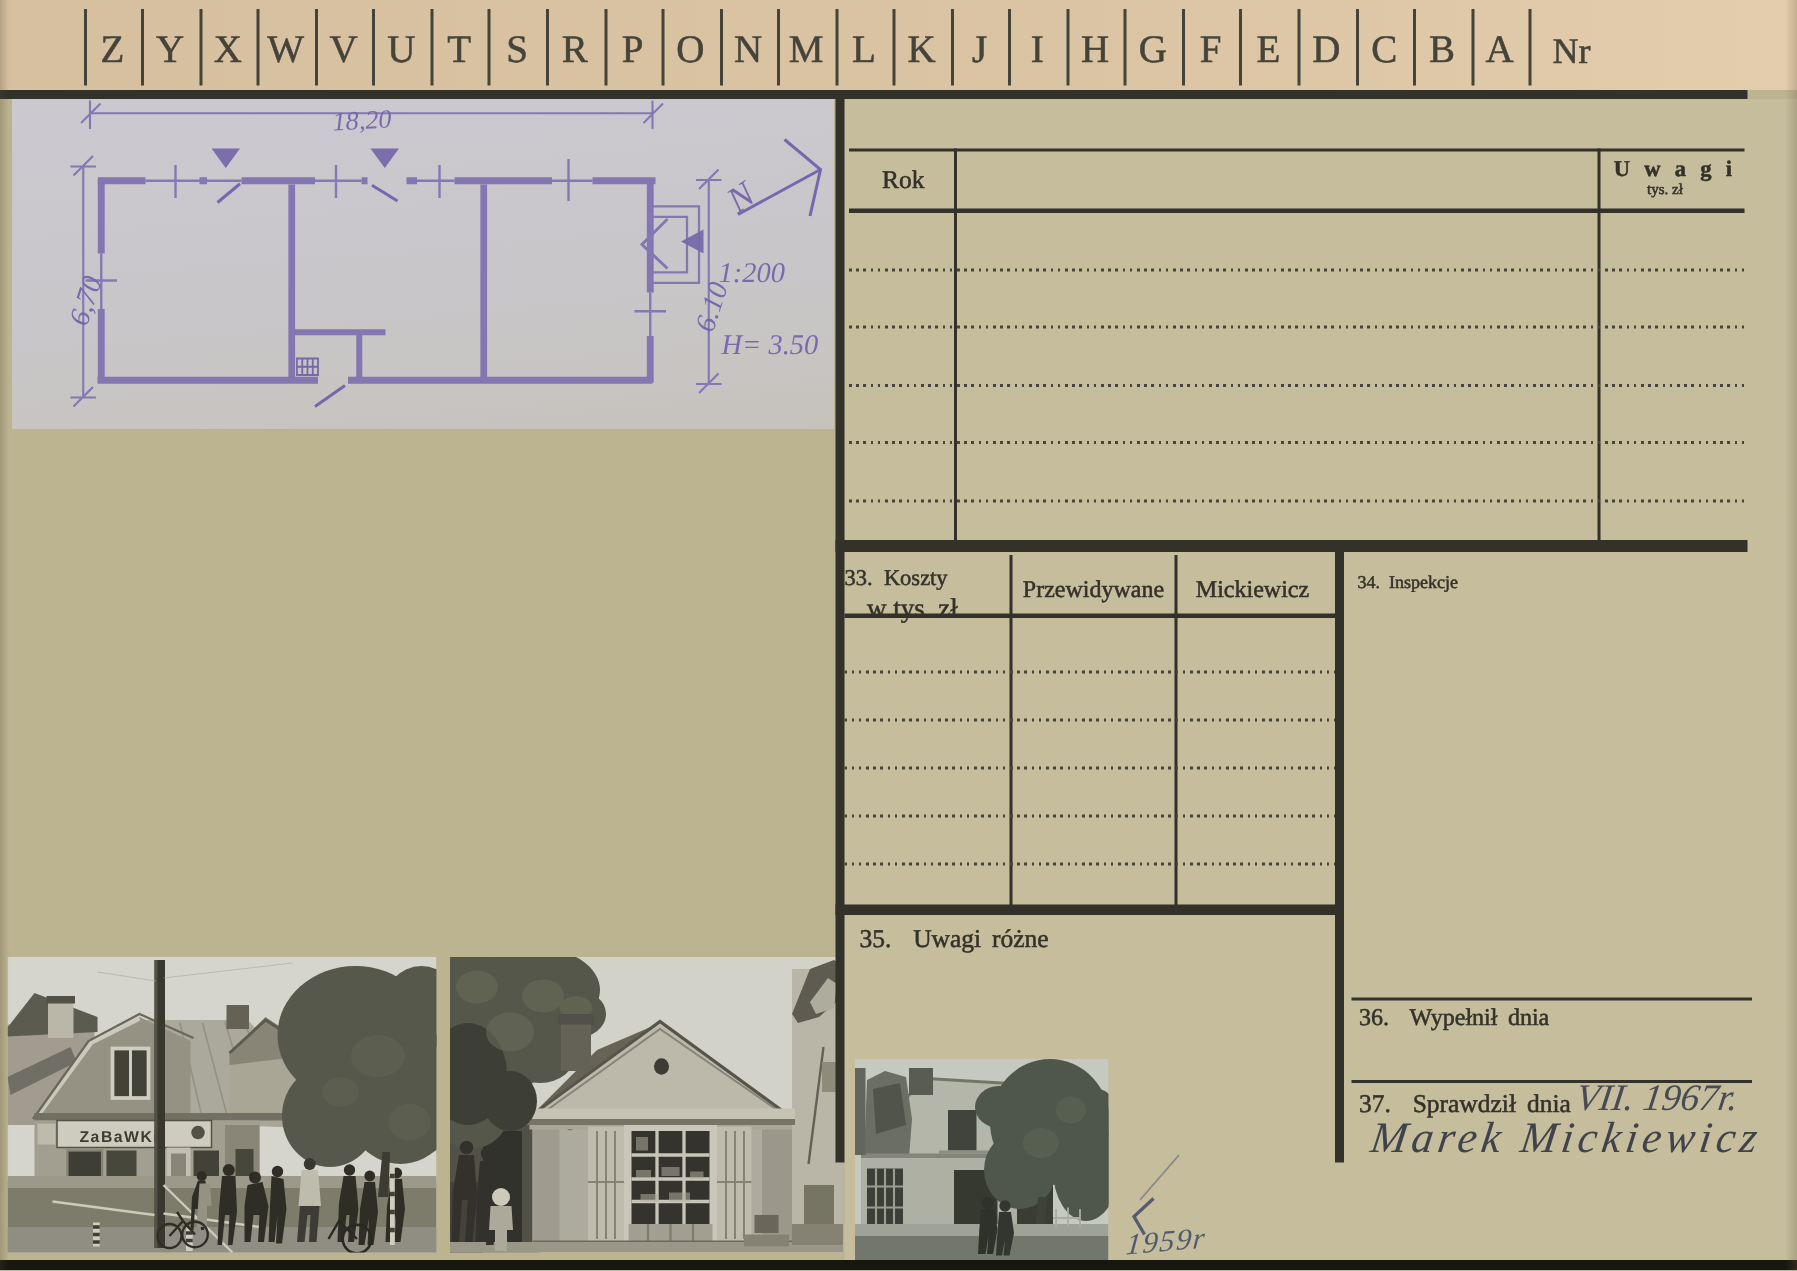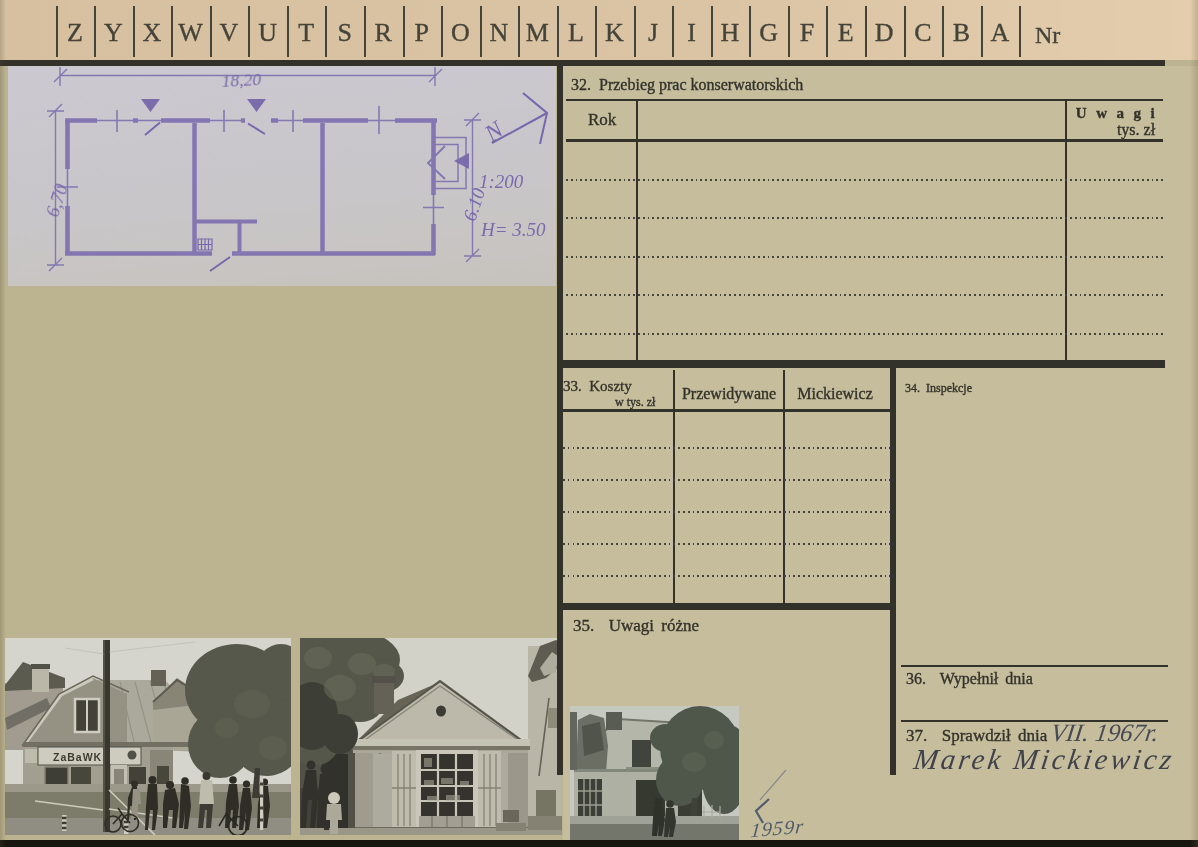--- a/index.html
+++ b/index.html
@@ -159,50 +159,49 @@
   <text x="214" y="21" font-size="17.5" transform="rotate(-3 213 22)">18,20</text>
   <text x="30" y="155" font-size="19" transform="rotate(-72 38 140)">6,70</text>
   <text x="448" y="160" font-size="19" transform="rotate(-72 455 145)">6.10</text>
   <text x="478" y="74" font-size="24" transform="rotate(-35 485 66)">N</text>
   <text x="471" y="122" font-size="19">1:200</text>
   <text x="473" y="170" font-size="19">H= 3.50</text>
 </g>
 </svg>
 </div>
 
-<div class="lbl" style="left:571px;top:76px;font-size:16px;">32.&nbsp; Przebieg prac konserwatorskich</div>
 
 <div class="hl" style="left:566px;top:99px;width:597px;height:2px;"></div>
 
 <div class="hl" style="left:566px;top:139px;width:597px;height:3px;"></div>
 
 <div class="hl" style="left:636px;top:99px;width:2px;height:262px;"></div>
 
 <div class="hl" style="left:1065px;top:99px;width:2px;height:262px;"></div>
 
 <div class="lbl" style="left:588px;top:110px;font-size:17px;">Rok</div>
 
 
 <div class="lbl" style="left:1120px;top:105px;font-size:15px;font-weight:bold;letter-spacing:9.5px;transform:translateX(-50%);">Uwagi</div>
-<div class="lbl" style="left:1136px;top:121px;font-size:16px;transform:translateX(-50%);">tys. zł</div>
+<div class="lbl" style="left:1110px;top:121px;font-size:10px;transform:translateX(-50%);">tys. zł</div>
 
 <div class="dot" style="left:566px;top:179px;width:599px;"></div>
 <div class="dot" style="left:566px;top:217px;width:599px;"></div>
 <div class="dot" style="left:566px;top:256px;width:599px;"></div>
 <div class="dot" style="left:566px;top:294px;width:599px;"></div>
 <div class="dot" style="left:566px;top:333px;width:599px;"></div>
 
 <div class="hl" style="left:557px;top:360px;width:608px;height:8px;"></div>
 
 <div class="hl" style="left:557px;top:66px;width:6px;height:709px;"></div>
 
 <div class="hl" style="left:890px;top:368px;width:6px;height:407px;"></div>
 
 <div class="lbl" style="left:553px;top:378px;font-size:15px;margin-left:10px;">33.&nbsp; Koszty</div>
-<div class="lbl" style="left:615px;top:395px;font-size:12px;">w tys. zł</div>
+<div class="lbl" style="left:578px;top:395px;font-size:18px;">w tys. zł</div>
 <div class="lbl" style="left:729px;top:385px;font-size:16px;transform:translateX(-50%);">Przewidywane</div>
 <div class="lbl" style="left:835px;top:385px;font-size:16px;transform:translateX(-50%);">Mickiewicz</div>
 
 <div class="hl" style="left:563px;top:409px;width:327px;height:3px;"></div>
 
 <div class="hl" style="left:673px;top:370px;width:2px;height:234px;"></div>
 <div class="hl" style="left:783px;top:370px;width:2px;height:234px;"></div>
 
 <div class="dot" style="left:563px;top:447px;width:327px;"></div>
 <div class="dot" style="left:563px;top:479px;width:327px;"></div>

